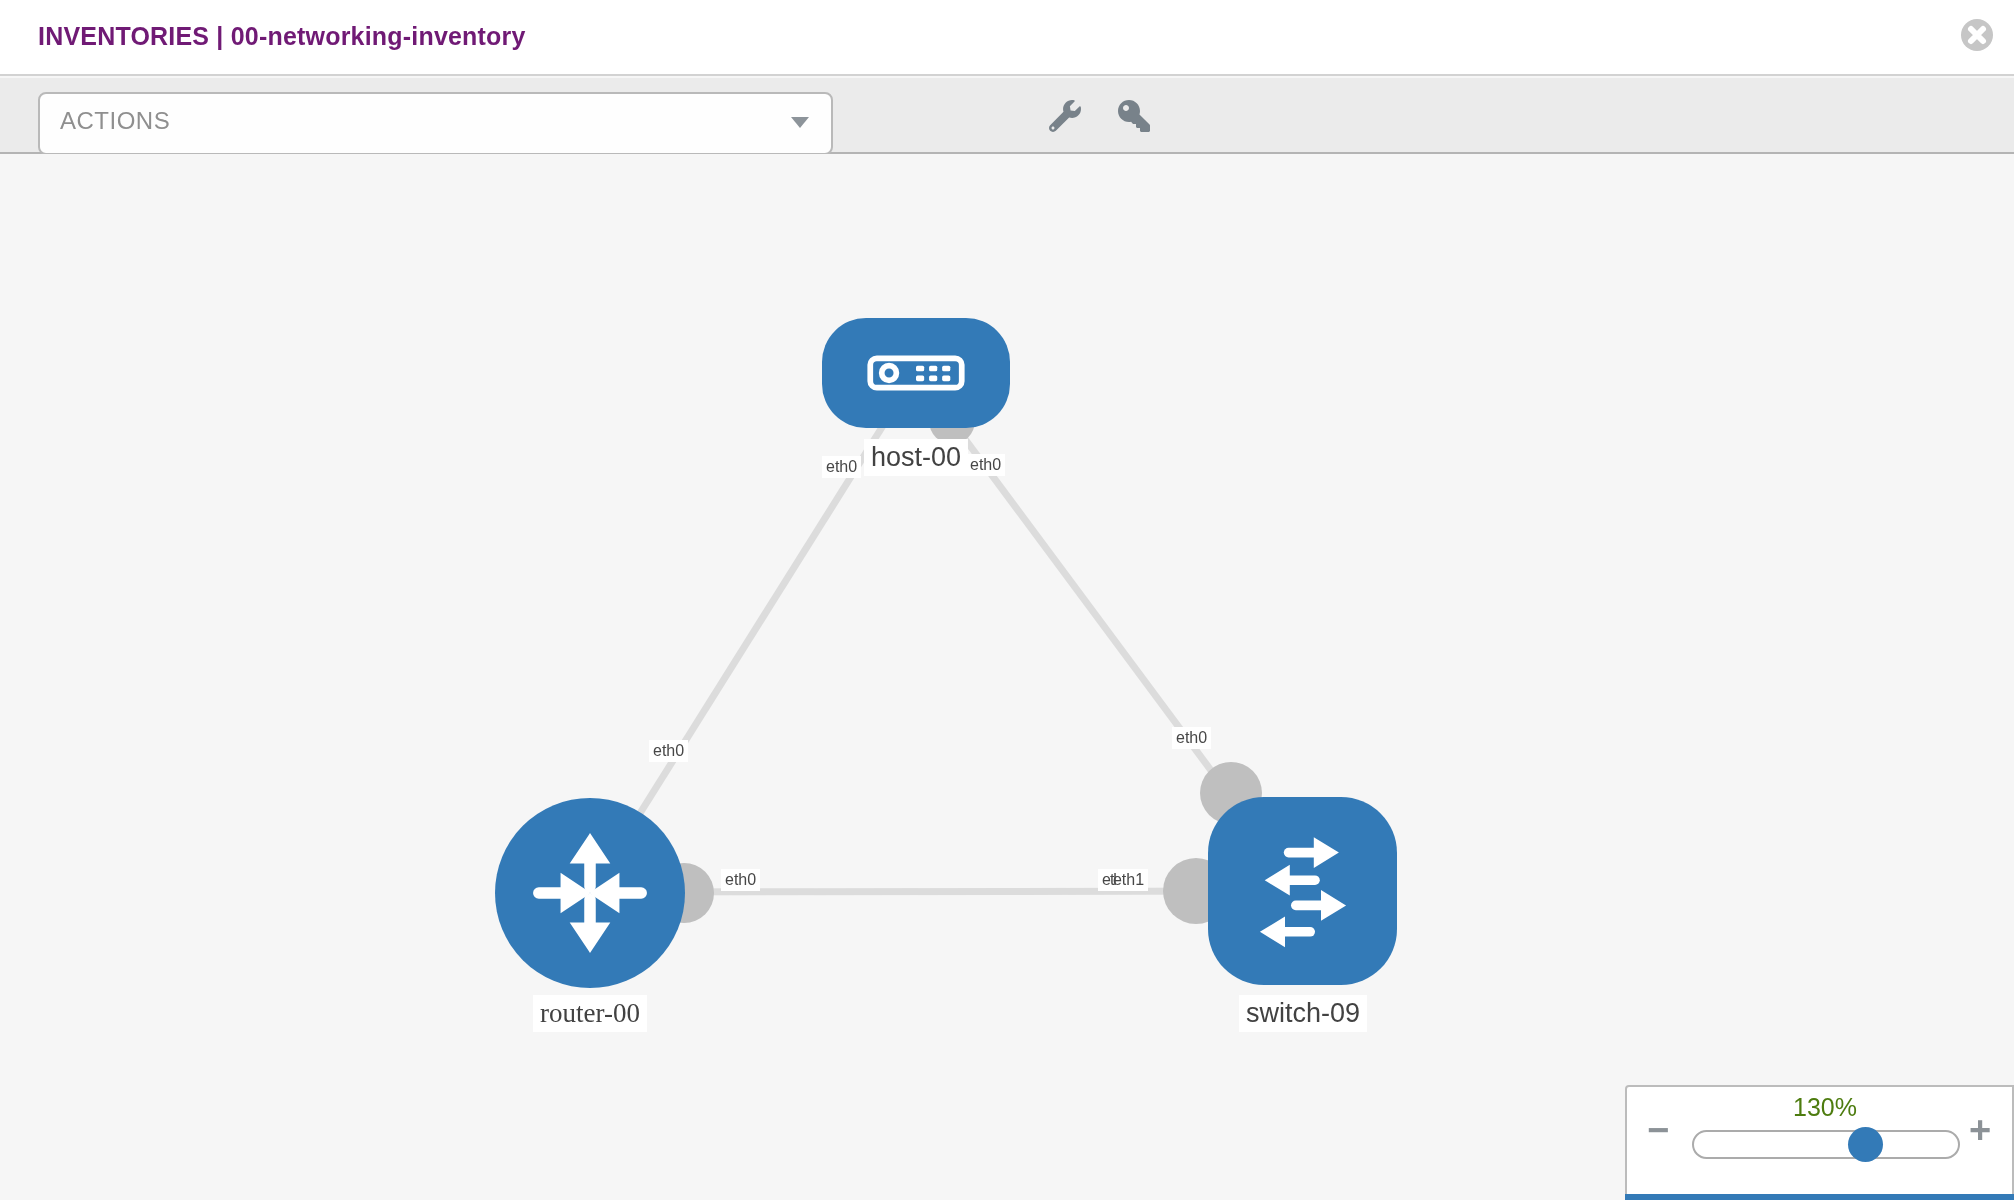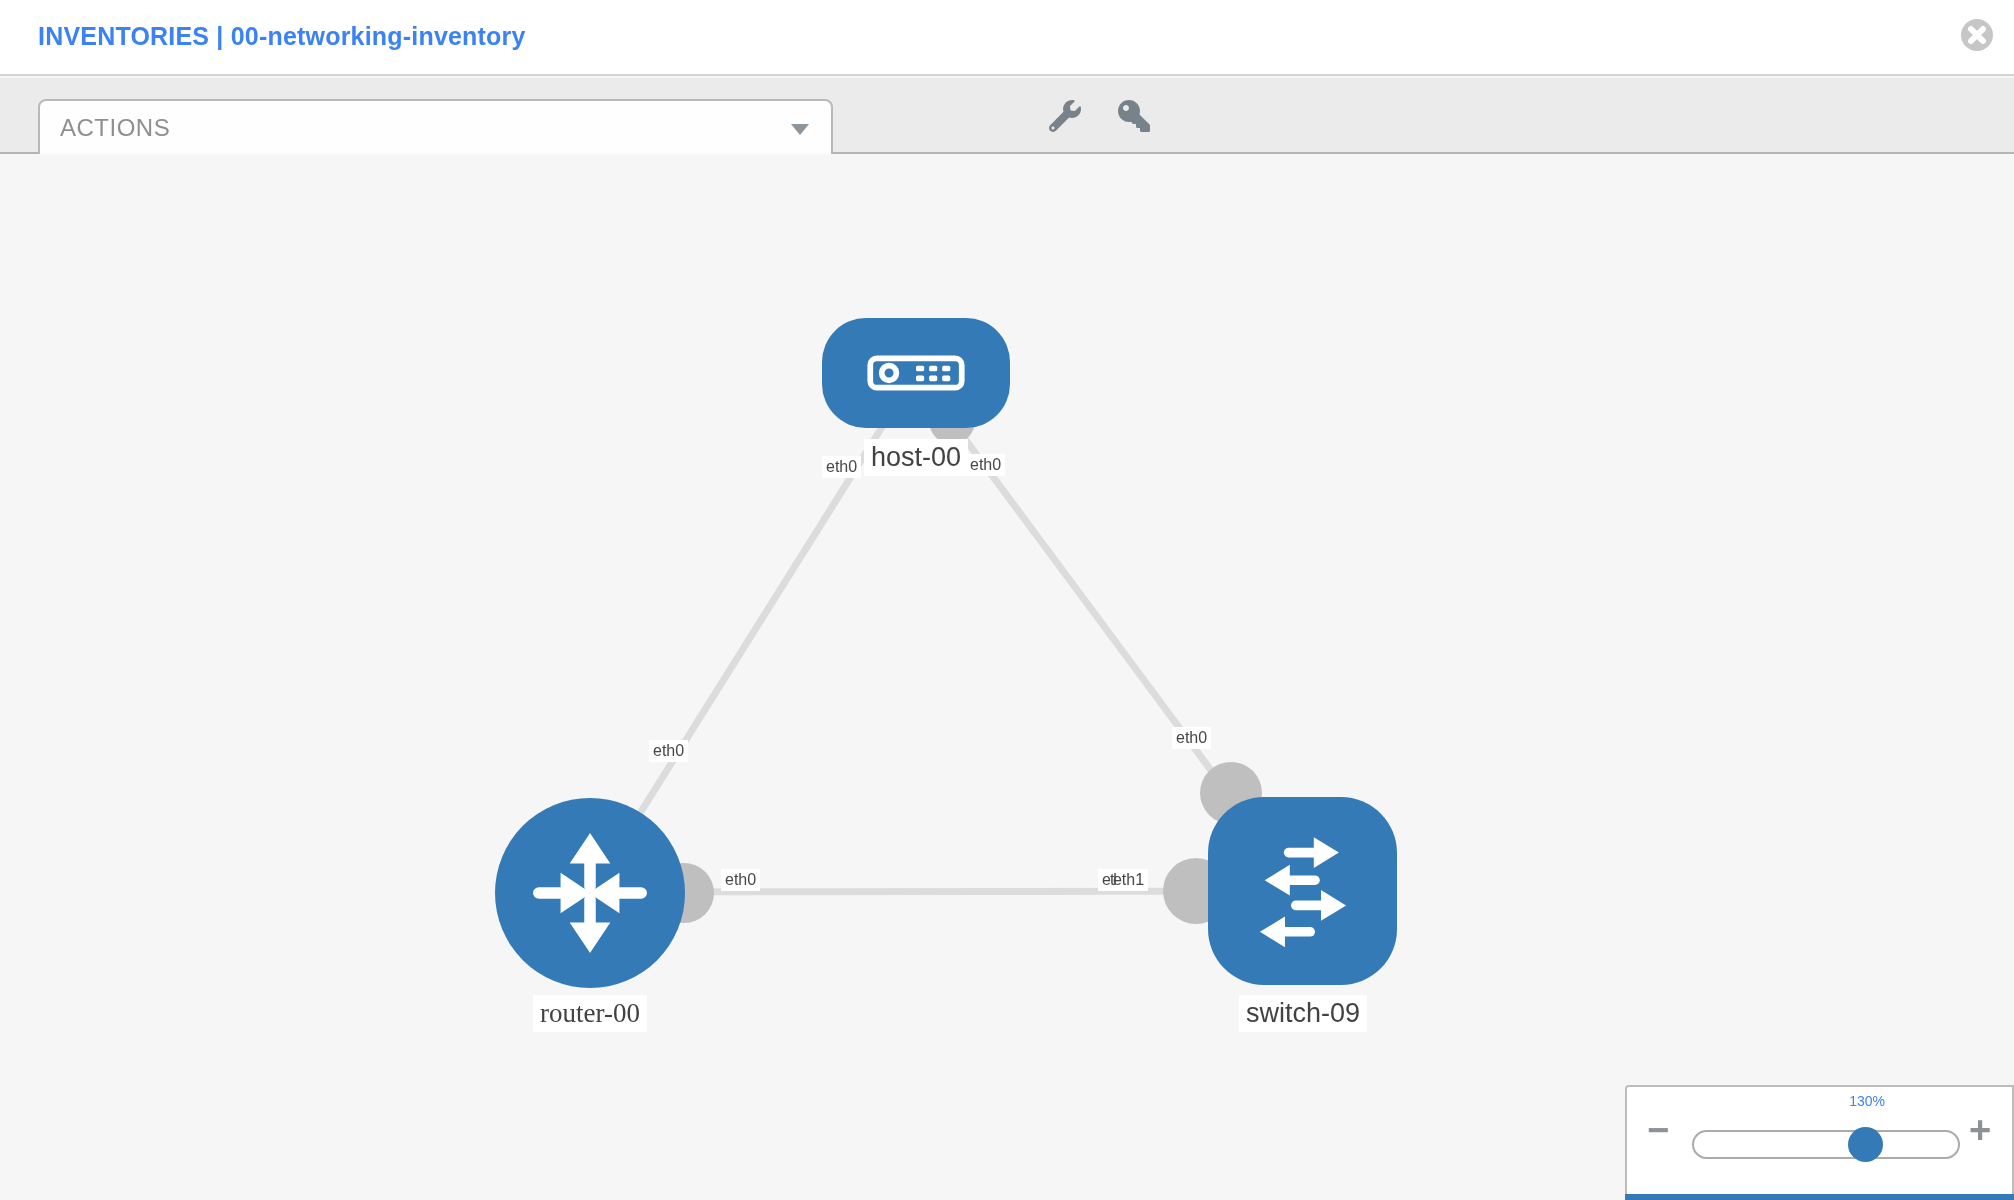--- a/index.html
+++ b/index.html
@@ -10,31 +10,31 @@
     background:#f6f6f6;
   }
 
   
   .header {
     position:absolute; top:0; left:0; width:2014px; height:76px;
     background:#ffffff; border-bottom:2px solid #d2d2d2;
   }
   .page-title {
     position:absolute; left:38px; top:22px;
-    font-size:25px; font-weight:bold; color:#3b82f6; letter-spacing:.2px;
+    font-size:25px; font-weight:bold; color:#701a75; letter-spacing:.2px;
   }
   .close-btn { position:absolute; right:20px; top:18px; width:34px; height:34px; cursor:pointer; }
 
   
   .toolbar {
     position:absolute; top:78px; left:0; width:2014px; height:76px;
     background:#ebebeb; border-bottom:2px solid #b4b4b4;
   }
   .select-box {
-    position:absolute; top:21px; height:63px;
+    position:absolute; top:14px; height:63px;
     background:#fefefe; border:2px solid #b9b9b9; border-radius:8px;
   }
   .select-box .select-label {
     position:absolute; left:20px; top:13px;
     font-size:24px; color:#8f8f8f; letter-spacing:.5px;
   }
   .caret {
     position:absolute; right:22px; top:23px; width:0; height:0;
     border-left:9px solid transparent; border-right:9px solid transparent;
     border-top:11px solid #8d949a;
@@ -74,21 +74,21 @@
   .if-rs-switch    { left:1098px; top:715px; }
   .if-rs-switch .frag { letter-spacing:-1px; margin-right:-3px; }
 
   
   .zoom-panel {
     position:absolute; left:1625px; top:1085px; width:389px; height:115px;
     background:#ffffff; border:2px solid #bcbcbc; border-radius:4px 0 0 0;
   }
   .zoom-level {
     position:absolute; left:138px; top:6px; width:120px;
-    text-align:right; font-size:14px; color:#3b82f6;
+    text-align:center; font-size:25px; color:#4d7c0f;
   }
   .zoom-minus, .zoom-plus {
     position:absolute; top:24px; font-size:38px; font-weight:bold; color:#8c9297;
     cursor:pointer; line-height:1;
   }
   .zoom-minus { left:20px; }
   .zoom-plus  { left:342px; }
   .zoom-track {
     position:absolute; left:65px; top:43px; width:268px; height:29px;
     background:#ffffff; border:2px solid #ababab; border-radius:15px; cursor:pointer;

